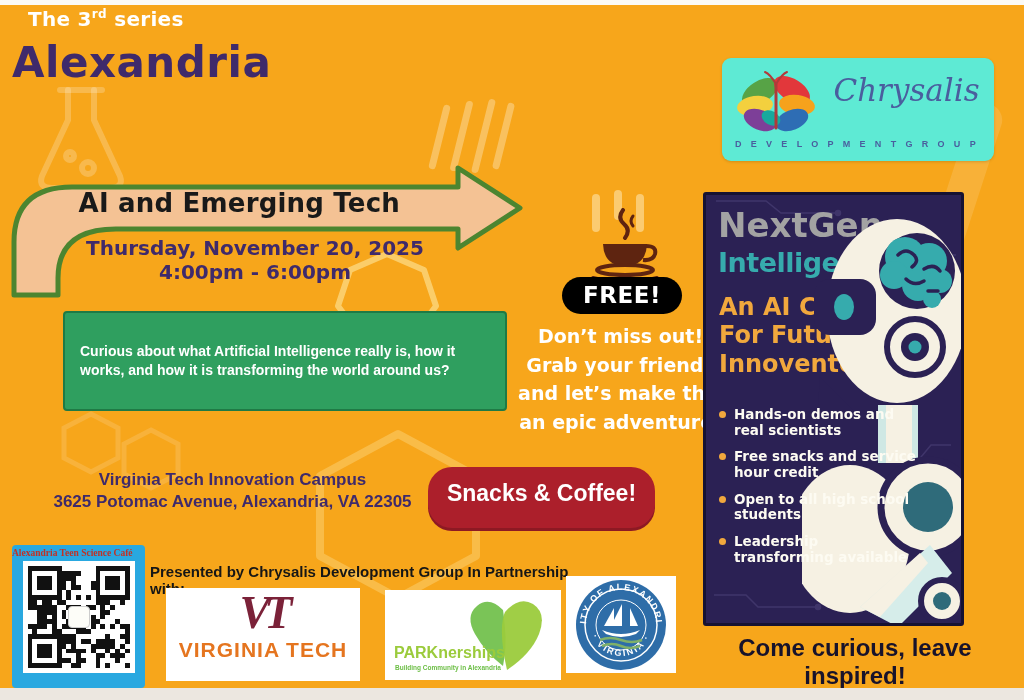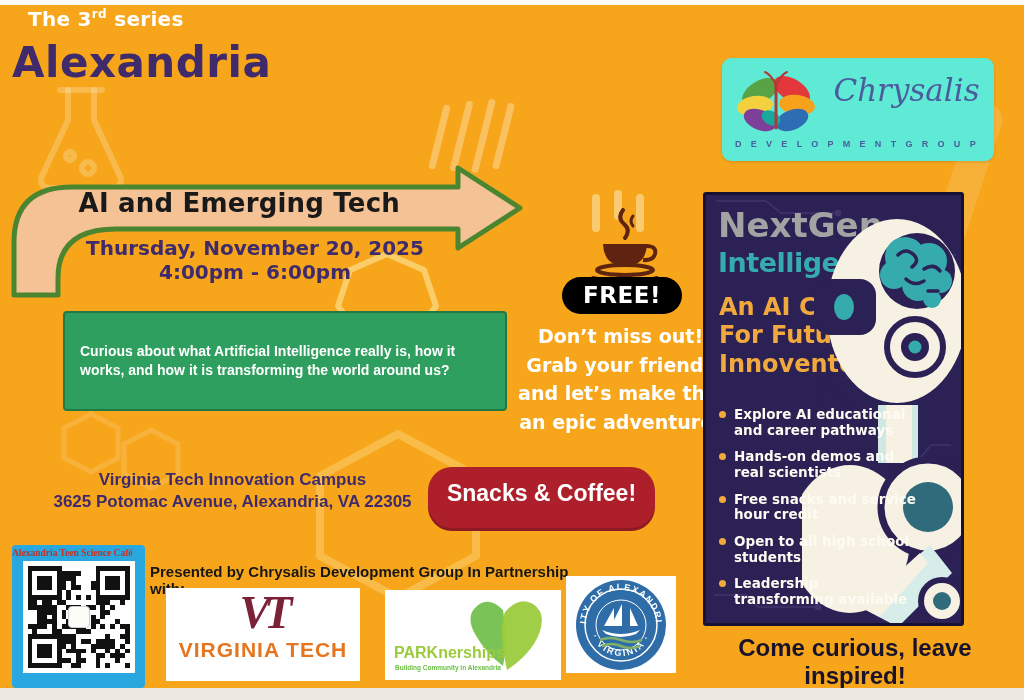--- a/index.html
+++ b/index.html
@@ -745,21 +745,20 @@
     </svg>
 
     <div class="poster-t1">NextGen</div>
     <div class="poster-t2">Intelligence;</div>
     <div class="poster-sub">
         <div>An AI Café</div>
         <div>For Future</div>
         <div>Innoventors</div>
       </div>
     <ul class="poster-bullets">
-        <li>Explore AI educational and career pathways</li>
         <li>Hands-on demos and real scientists</li>
         <li>Free snacks and service hour credit</li>
         <li>Open to all high school students</li>
         <li>Leadership transforming available</li>
       </ul>
   </div>
 
   <div class="abs tagline">Come curious, leave inspired!</div>
 
   <div class="abs strip-top"></div>

